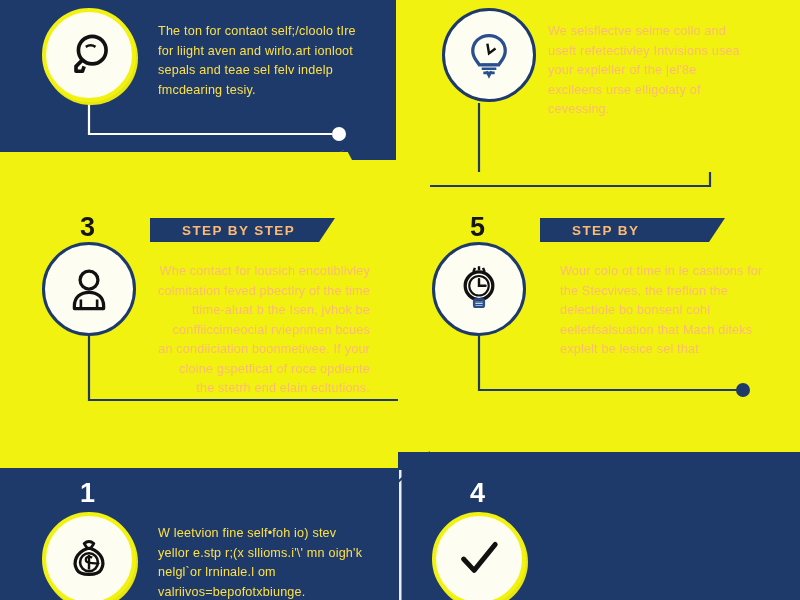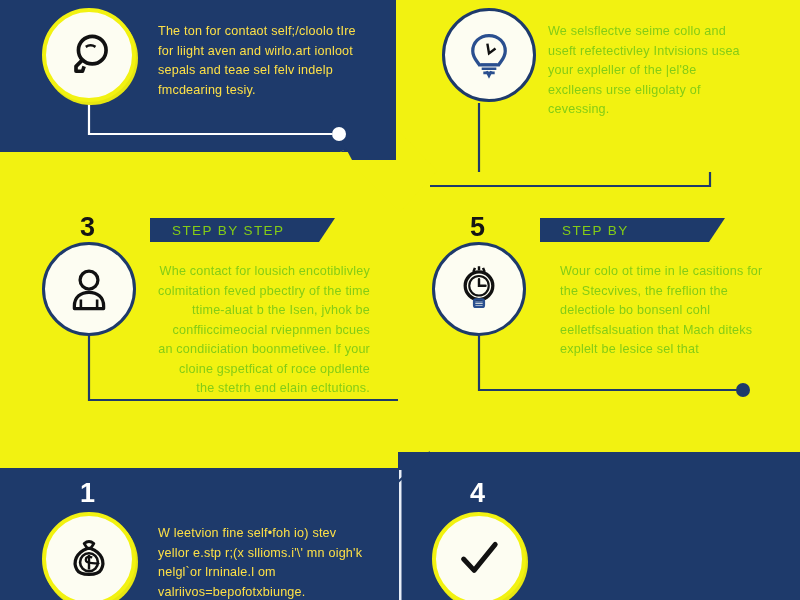--- a/index.html
+++ b/index.html
@@ -36,32 +36,32 @@
   .step-num.on-yellow{color:#151515;}
 
   
   .copy{
     position:absolute;
     font-size:12.6px;
     line-height:19.5px;
     letter-spacing:.2px;
   }
   .copy.on-navy{color:#fde047;}
-  .copy.on-yellow{color:#84cc16;}
+  .copy.on-yellow{color:#fdba74;}
 
   
   .banner{
     position:absolute;
     height:24px;
     display:flex;align-items:center;
-    padding-left:22px;
+    padding-left:32px;
     box-sizing:border-box;
     background:#1e3a6b;
-    color:#84cc16;
-    font-size:13.5px;font-weight:normal;
+    color:#fdba74;
+    font-size:13.5px;font-weight:bold;
     letter-spacing:1.4px;
   }
   .banner.b1{clip-path:polygon(0 0,100% 0,calc(100% - 16px) 100%,0 100%);}
 
   
   .dot{position:absolute;border-radius:50%;}
   .dot.white{background:#ffffff;width:14px;height:14px;}
   .dot.navy{background:#1e3a6b;width:14px;height:14px;}
 </style>
 </head>

